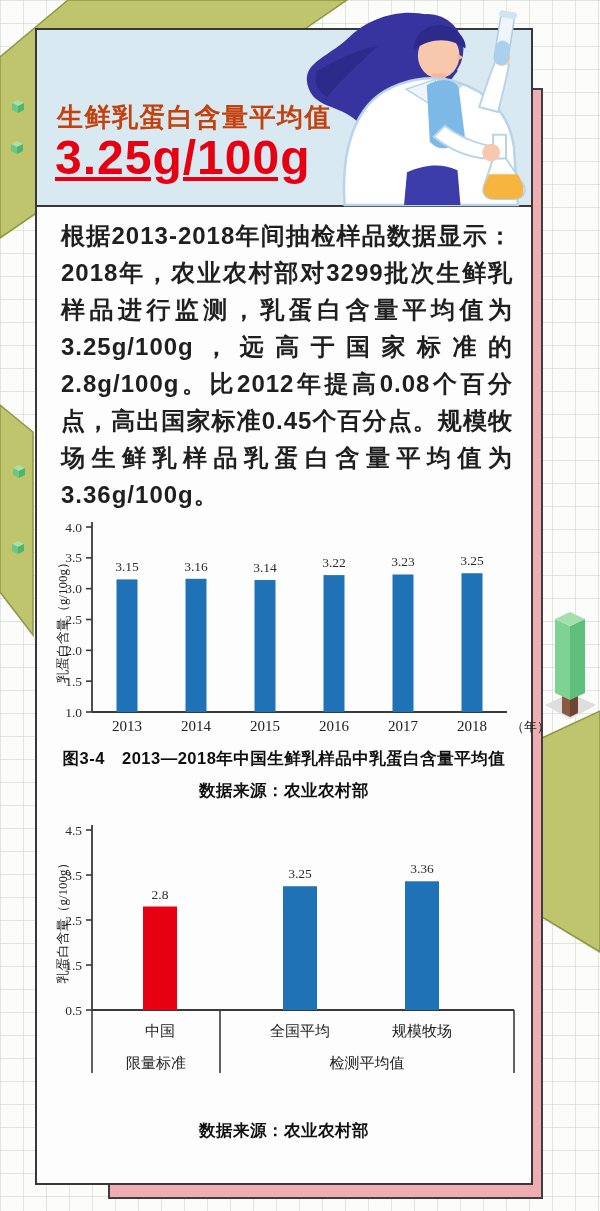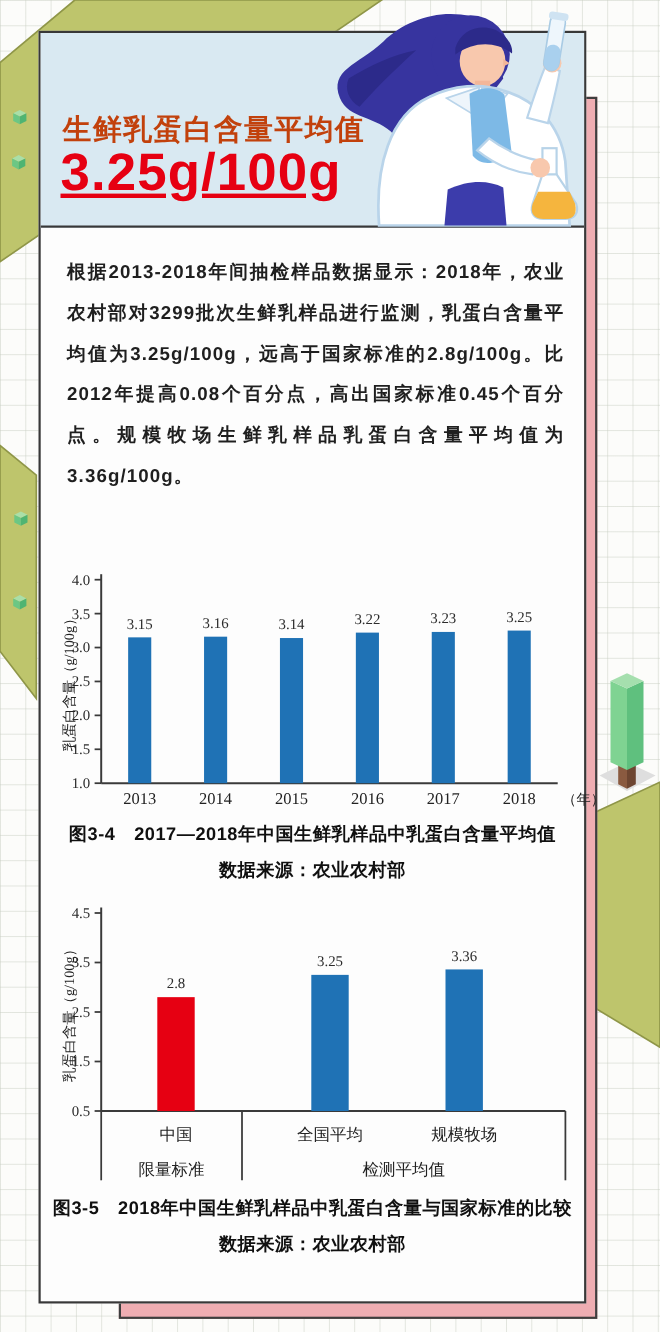--- a/index.html
+++ b/index.html
@@ -30,22 +30,22 @@
   .hdr-title{
     position:absolute;left:20px;top:70px;
     font-size:26px;font-weight:bold;color:#c2410c;letter-spacing:1.5px;white-space:nowrap;
   }
   .hdr-value{
     position:absolute;left:18px;top:100px;
     font-size:48px;font-weight:bold;color:#e60012;letter-spacing:1px;white-space:nowrap;text-decoration:underline;
   }
   .illus{position:absolute;right:2px;top:-20px;width:243px;height:195px;overflow:visible;}
   .body-text{
-    position:absolute;left:24px;top:199px;width:452px;
-    font-size:17px;line-height:37px;font-weight:600;color:#1f1f1f;
+    position:absolute;left:24px;top:187px;width:452px;
+    font-size:24px;line-height:37px;font-weight:600;color:#1f1f1f;
     letter-spacing:1px;text-align:justify;margin:0;
   }
   .chart{position:absolute;left:20px;overflow:visible;}
   #chart1{top:480px;}
   #chart2{top:790px;}
   .cap{
     position:absolute;left:0;width:100%;text-align:center;
     font-size:16.5px;font-weight:bold;color:#101010;letter-spacing:.5px;white-space:nowrap;
   }
   #cap1a{top:718px;} #cap1b{top:750px;}
@@ -185,21 +185,21 @@
         <rect x="335.5" y="64.48333333333335" width="21" height="137.51666666666665" fill="#1f72b5"></rect>
         <text x="346" y="56.48333333333335" text-anchor="middle" class="c-val">3.23</text>
         <text x="346" y="221" text-anchor="middle" class="c-cat">2017</text>
         <rect x="404.5" y="63.25" width="21" height="138.75" fill="#1f72b5"></rect>
         <text x="415" y="55.25" text-anchor="middle" class="c-val">3.25</text>
         <text x="415" y="221" text-anchor="middle" class="c-cat">2018</text>
         <text x="454" y="221" class="c-unit">（年）</text>
         <text x="10" y="109.5" text-anchor="middle" transform="rotate(-90 10 109.5)" class="c-yt">乳蛋白含量（g/100g）</text>
       </svg>
 
-    <div class="cap" id="cap1a">图3-4　2017—2018年中国生鲜乳样品中乳蛋白含量平均值</div>
+    <div class="cap" id="cap1a">图3-4　2013—2018年中国生鲜乳样品中乳蛋白含量平均值</div>
     <div class="cap" id="cap1b">数据来源：农业农村部</div>
 
     <svg id="chart2" class="chart" width="485" height="268" viewBox="0 0 485 268">
         <line x1="29" y1="190" x2="35" y2="190" stroke="#3a3a3a" stroke-width="1.6"></line>
         <text x="25" y="194.5" text-anchor="end" class="c-tick">0.5</text>
         <line x1="29" y1="145" x2="35" y2="145" stroke="#3a3a3a" stroke-width="1.6"></line>
         <text x="25" y="149.5" text-anchor="end" class="c-tick">1.5</text>
         <line x1="29" y1="100" x2="35" y2="100" stroke="#3a3a3a" stroke-width="1.6"></line>
         <text x="25" y="104.5" text-anchor="end" class="c-tick">2.5</text>
         <line x1="29" y1="55" x2="35" y2="55" stroke="#3a3a3a" stroke-width="1.6"></line>
@@ -218,17 +218,16 @@
         <text x="365" y="53.30000000000001" text-anchor="middle" class="c-val">3.36</text>
         <text x="365" y="216" text-anchor="middle" class="c-cat">规模牧场</text>
         <line x1="35" y1="190" x2="35" y2="253" stroke="#3a3a3a" stroke-width="1.6"></line>
         <line x1="163" y1="190" x2="163" y2="253" stroke="#3a3a3a" stroke-width="1.6"></line>
         <line x1="457" y1="190" x2="457" y2="253" stroke="#3a3a3a" stroke-width="1.6"></line>
         <text x="99" y="248" text-anchor="middle" class="c-grp">限量标准</text>
         <text x="310" y="248" text-anchor="middle" class="c-grp">检测平均值</text>
         <text x="10" y="100" text-anchor="middle" transform="rotate(-90 10 100)" class="c-yt">乳蛋白含量（g/100g）</text>
       </svg>
 
-    <div class="cap" id="cap2a">图3-5　2018年中国生鲜乳样品中乳蛋白含量与国家标准的比较</div>
     <div class="cap" id="cap2b">数据来源：农业农村部</div>
 
   </div>
 </div>
 
 </body></html>

